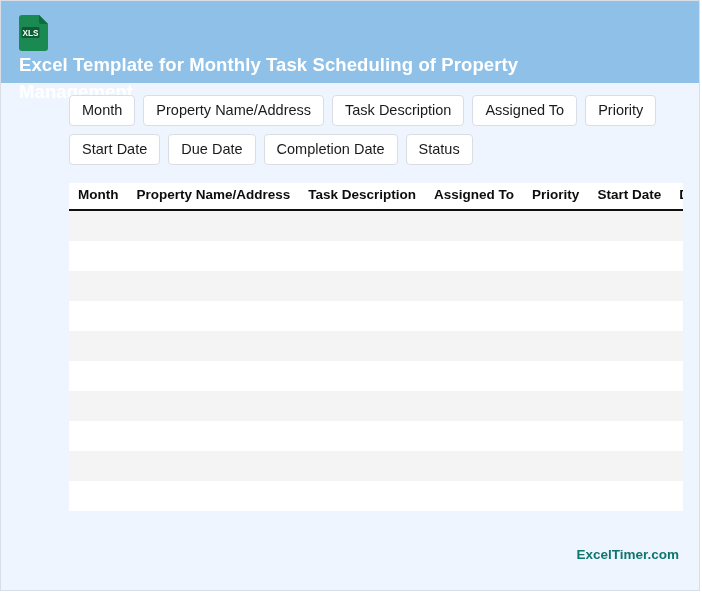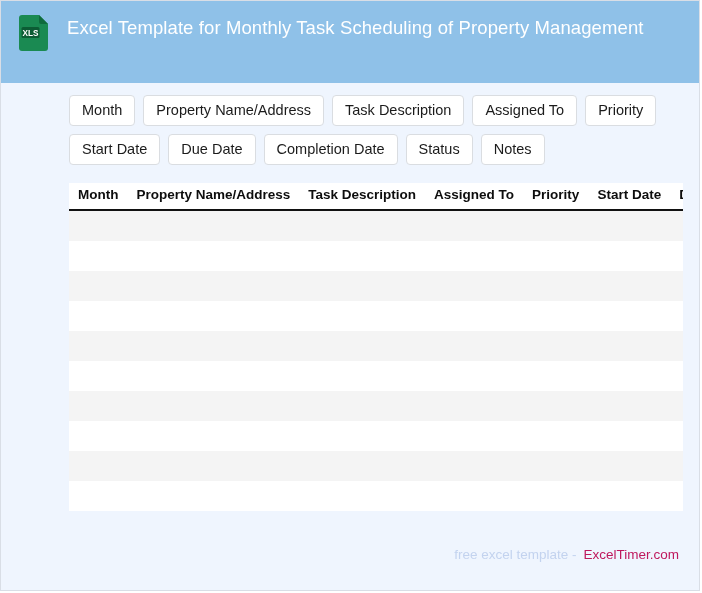--- a/index.html
+++ b/index.html
@@ -24,35 +24,36 @@
   }
 
   
   .header-bar {
     height: 82px;
     background: #8fc1e8;
     box-sizing: border-box;
     padding: 13px 20px 0 18px;
     display: flex;
     align-items: flex-start;
+    flex-direction: column;
   }
   .xls-icon {
     width: 30px;
     height: 36px;
     flex: 0 0 30px;
     position: relative;
     margin-top: 1px;
   }
   .xls-icon svg { display: block; }
   .header-title {
-    margin-left: 18px;
+    margin-left: 0;
     color: #ffffff;
     font-size: 18.5px;
     line-height: 27px;
-    font-weight: 400;
+    font-weight: 700;
     letter-spacing: 0.1px;
     max-width: 600px;
   }
 
   
   .content {
     padding: 12px 18px 0 18px;
   }
 
   .chips {
@@ -120,22 +121,22 @@
     font-size: 13.5px;
     display: flex;
     align-items: baseline;
   }
   .footer-note {
     color: #c3d3ef;
     margin-right: 7px;
     font-weight: 400;
   }
   .footer-brand {
-    color: #be185d;
-    font-weight: normal;
+    color: #0f766e;
+    font-weight: bold;
   }
 </style>
 </head>
 <body>
 
 <div class="page">
 
   <div class="header-bar">
     <div class="xls-icon">
       <svg width="30" height="36" viewBox="0 0 30 36" xmlns="http://www.w3.org/2000/svg">
@@ -156,21 +157,20 @@
         <div class="chip">Property Name/Address</div>
         <div class="chip">Task Description</div>
         <div class="chip">Assigned To</div>
         <div class="chip">Priority</div>
       </div>
       <div class="chip-row">
         <div class="chip">Start Date</div>
         <div class="chip">Due Date</div>
         <div class="chip">Completion Date</div>
         <div class="chip">Status</div>
-        <div class="chip">Notes</div>
       </div>
     </div>
 
     <div class="table-wrap">
       <table class="sheet">
         <thead>
           <tr>
             <th>Month</th>
             <th>Property Name/Address</th>
             <th>Task Description</th>
@@ -271,17 +271,16 @@
               <td></td>
               <td></td>
             </tr>
           </tbody>
       </table>
     </div>
 
   </div>
 
   <div class="footer">
-    <span class="footer-note">free excel template -</span>
     <span class="footer-brand">ExcelTimer.com</span>
   </div>
 
 </div>
 
 </body></html>

